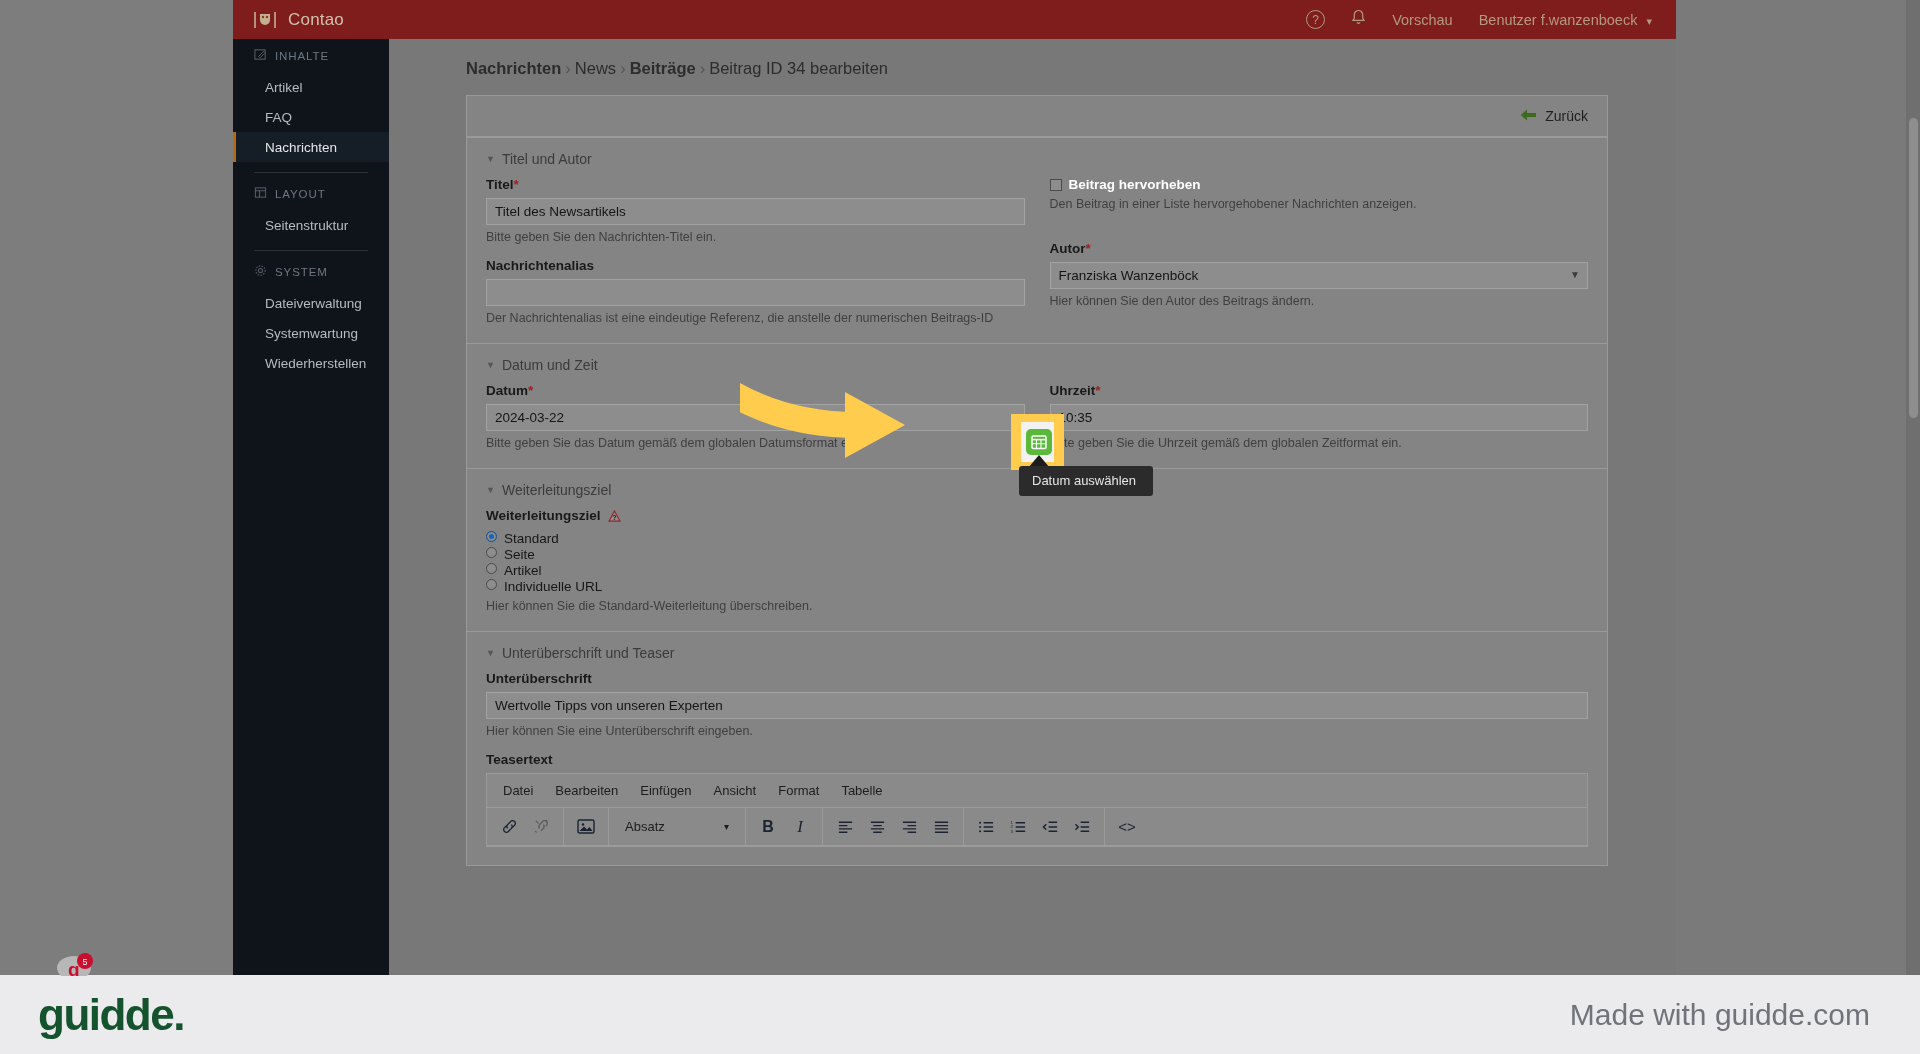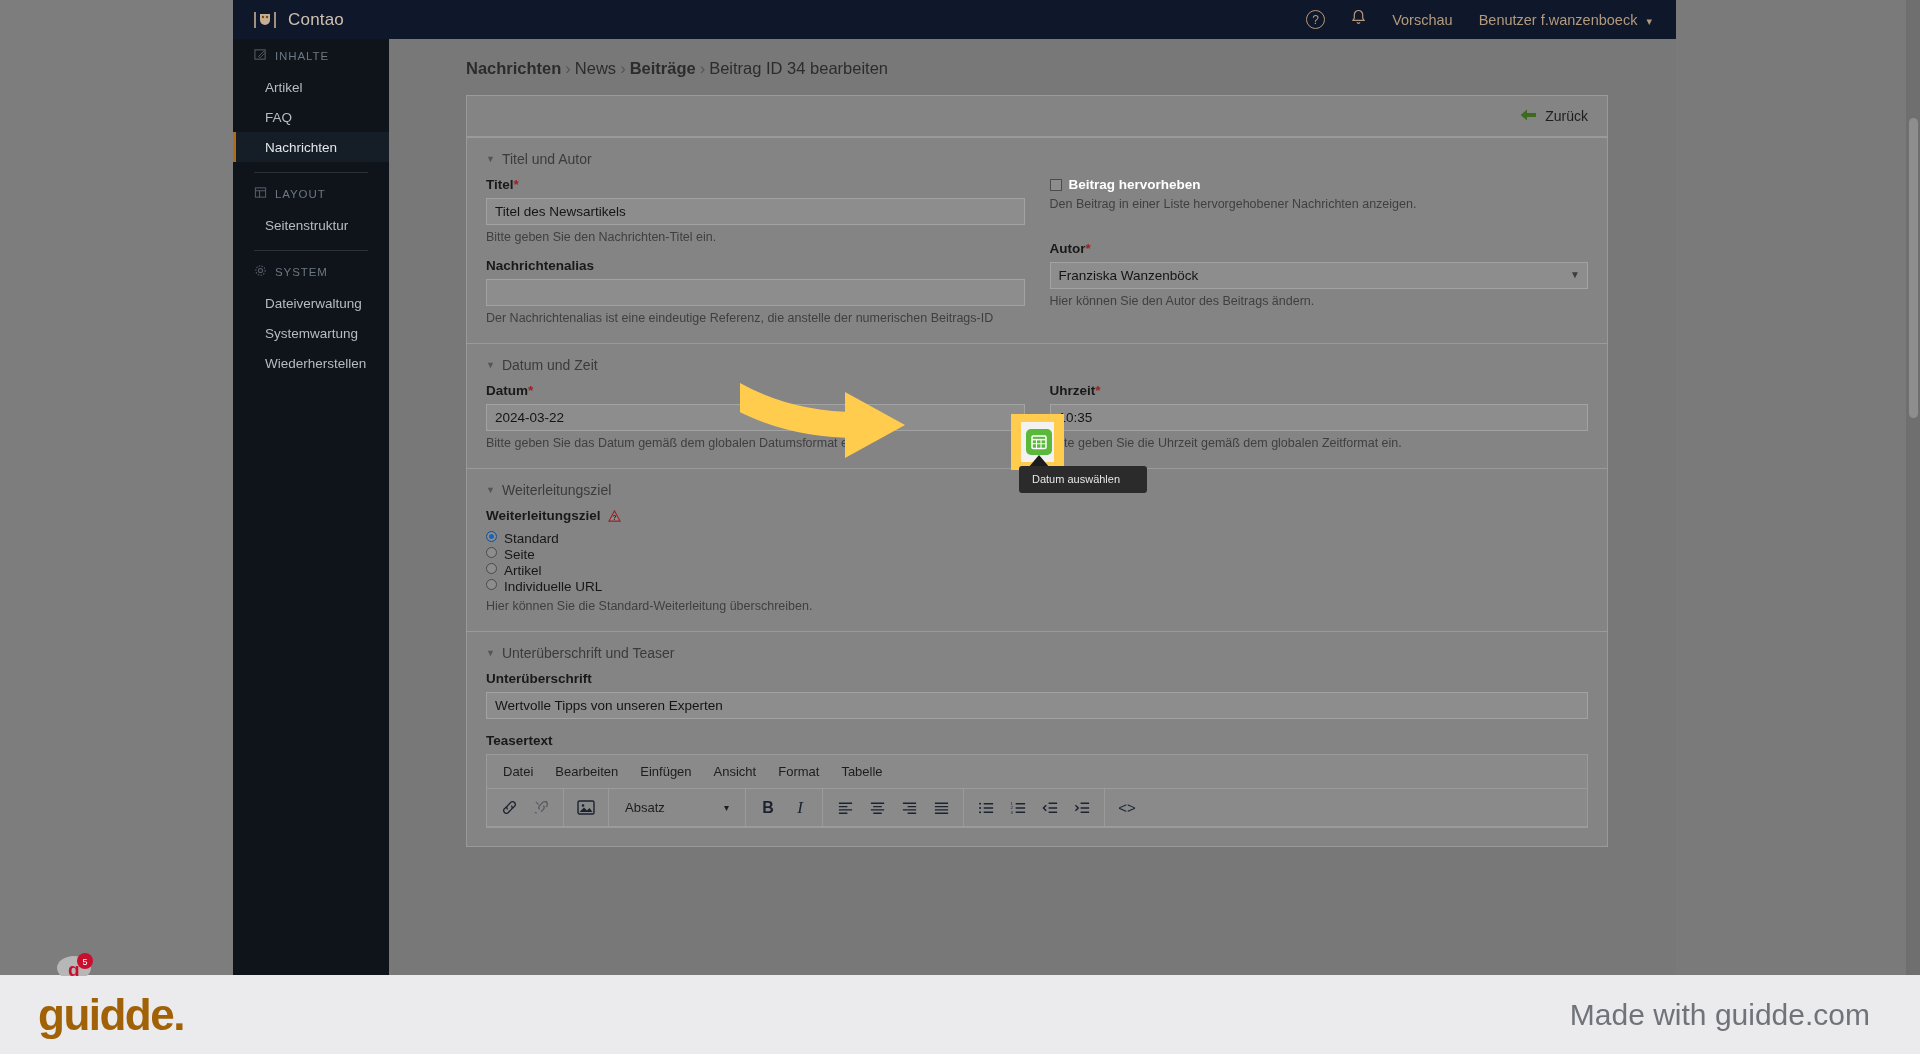--- a/index.html
+++ b/index.html
@@ -20,21 +20,21 @@
 
   
   .outer-gutter {
     position: absolute; left: 0; top: 0; width: 233px; height: 975px;
     background: #7d7d7d;
   }
 
   
   .topbar {
     position: absolute; left: 233px; top: 0; width: 1443px; height: 39px;
-    background: #0f172a;
+    background: #7f1d1d;
     display: flex; align-items: center;
   }
   .brand { display: flex; align-items: center; gap: 9px; margin-left: 20px; }
   .brand-mark {
     width: 26px; height: 20px; position: relative;
     color: #c6ae94; font-size: 19px; line-height: 20px;
   }
   .brand-text { color: #cfc0ae; font-size: 17px; letter-spacing: .2px; }
   .topbar-right {
     margin-left: auto; display: flex; align-items: center; gap: 26px;
@@ -195,38 +195,38 @@
     background: #5ab83a; border-radius: 5px; z-index: 42;
     display: flex; align-items: center; justify-content: center;
   }
   .hl-caret {
     position: absolute; left: 1028px; top: 455px; z-index: 43;
     width: 0; height: 0; border-left: 11px solid transparent;
     border-right: 11px solid transparent; border-bottom: 13px solid #1c1c1c;
   }
   .tooltip {
     position: absolute; left: 1019px; top: 466px; z-index: 44;
-    background: #2b2b2b; color: #e6e6e6; font-size: 11px;
-    padding: 7px 27px 8px 13px; border-radius: 3px; white-space: nowrap;
+    background: #2b2b2b; color: #e6e6e6; font-size: 13px;
+    padding: 7px 17px 8px 13px; border-radius: 3px; white-space: nowrap;
   }
   .arrow-svg { position: absolute; left: 740px; top: 330px; z-index: 39; }
 
   
   .badge-peek {
     position: absolute; left: 52px; top: 952px; width: 46px; height: 24px;
     z-index: 30; overflow: hidden;
   }
 
   
   .gfooter {
     position: absolute; left: 0; top: 975px; width: 1920px; height: 79px;
     background: #ebebed; display: flex; align-items: center;
   }
   .glogo {
-    margin-left: 38px; color: #a16207; font-size: 44px; font-weight: bold;
+    margin-left: 38px; color: #14532d; font-size: 44px; font-weight: bold;
     letter-spacing: -1.5px;
   }
   .gmade {
     margin-left: auto; margin-right: 50px; color: #70737a; font-size: 30px;
   }
 </style>
 </head>
 <body>
 
 <div id="root">
@@ -425,20 +425,21 @@
         </div>
 
         <div class="fieldset">
           <div class="legend">
             <span class="tri">▼</span>
             <span>Unterüberschrift und Teaser</span>
           </div>
           <div style="padding:0 19px">
             <label class="fl">Unterüberschrift</label>
             <input class="inp" value="Wertvolle Tipps von unseren Experten" style="">
+            <div class="hint">Hier können Sie eine Unterüberschrift eingeben.</div>
 
             <label class="fl" style="margin-top:14px">Teasertext</label>
 
             <div class="editor">
               <div class="ed-menu">
                 <span>Datei</span>
                 <span>Bearbeiten</span>
                 <span>Einfügen</span>
                 <span>Ansicht</span>
                 <span>Format</span>

